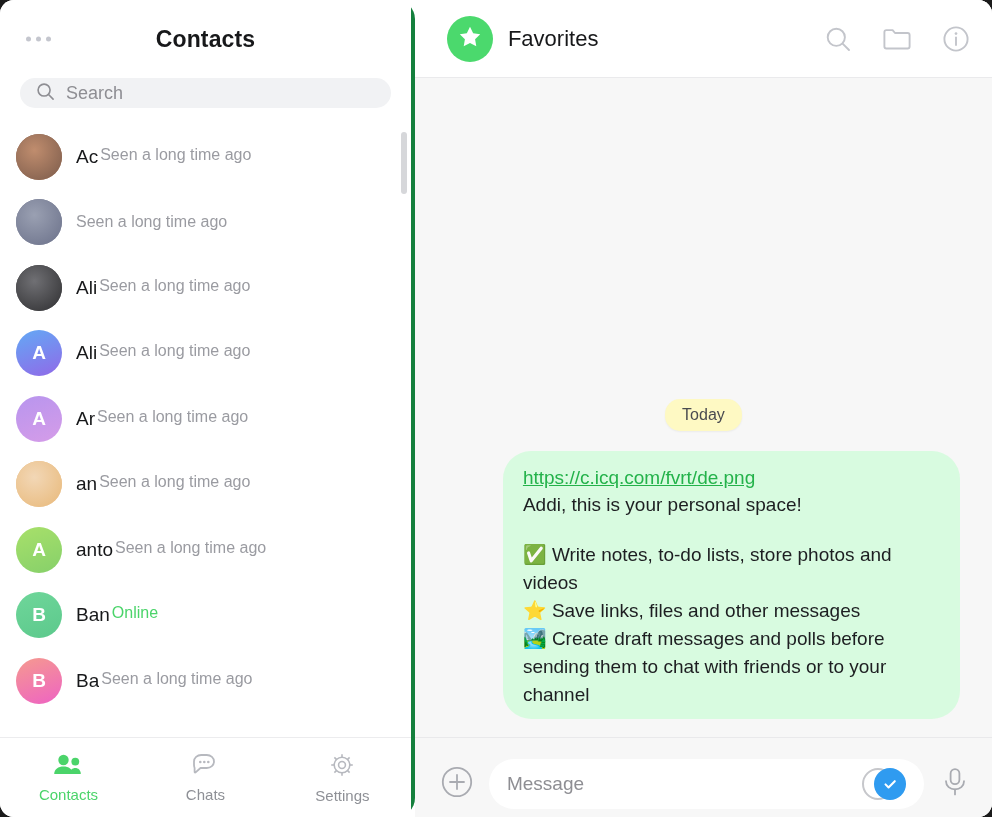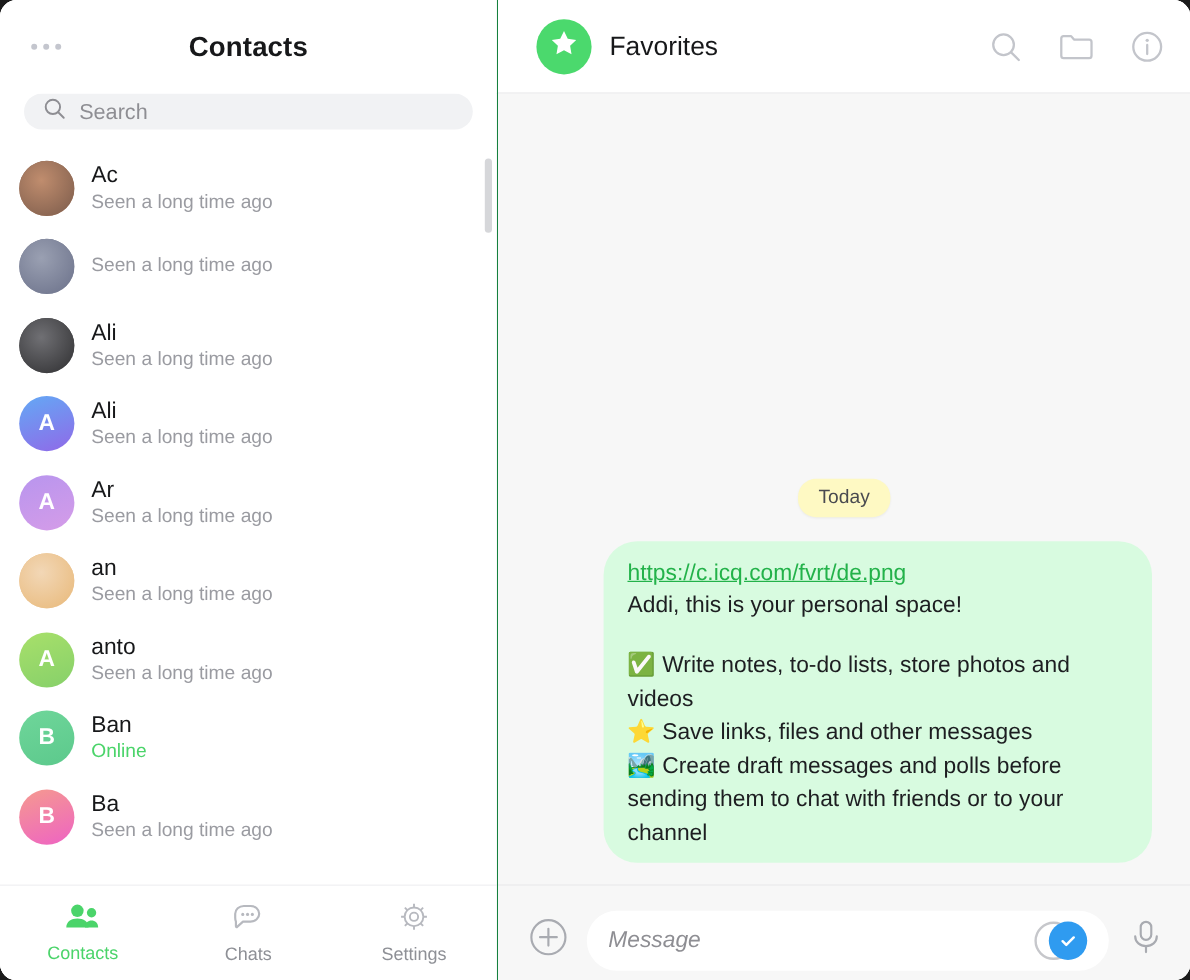--- a/index.html
+++ b/index.html
@@ -20,24 +20,25 @@
     border-radius: 14px;
     overflow: hidden;
     display: flex;
   }
 
   
   #left-panel {
     width: 417px;
     height: 100%;
     background: #ffffff;
-    border-right: 1px solid #15803d;
+    border-right: 4px solid #15803d;
     display: flex;
     flex-direction: column;
     position: relative;
+    border-radius: 19px;
   }
 
   #left-header {
     height: 78px;
     flex: 0 0 78px;
     position: relative;
     display: flex;
     align-items: center;
     justify-content: center;
     background: #ffffff;
@@ -104,21 +105,21 @@
     display: flex;
     align-items: center;
     justify-content: center;
     color: #fff;
     font-size: 19px;
     font-weight: bold;
     overflow: hidden;
     position: relative;
   }
   .avatar .ph-img { position:absolute; inset:0; }
-  .meta { display: flex; flex-direction: column; gap: 2px; min-width: 0; }
+  .meta { display: flex; flex-direction: row; gap: 2px; min-width: 0; }
   .c-name {
     font-size: 19px;
     color: #17181a;
     white-space: nowrap;
     overflow: hidden;
   }
   .c-status { font-size: 16px; color: #9a9ba1; white-space: nowrap; }
   .c-status.online { color: #4bd46a; }
 
   
@@ -242,21 +243,20 @@
   
   #composer {
     flex: 0 0 80px;
     height: 80px;
     border-top: 1px solid #e9e9eb;
     background: #f7f7f7;
     display: flex;
     align-items: center;
     padding: 12px 22px 0 26px;
     gap: 16px;
-    font-style: italic;
   }
   #plus-btn { cursor: pointer; flex: 0 0 auto; }
   #msg-field {
     flex: 1 1 auto;
     height: 50px;
     background: #ffffff;
     border-radius: 25px;
     display: flex;
     align-items: center;
     padding: 0 18px;

